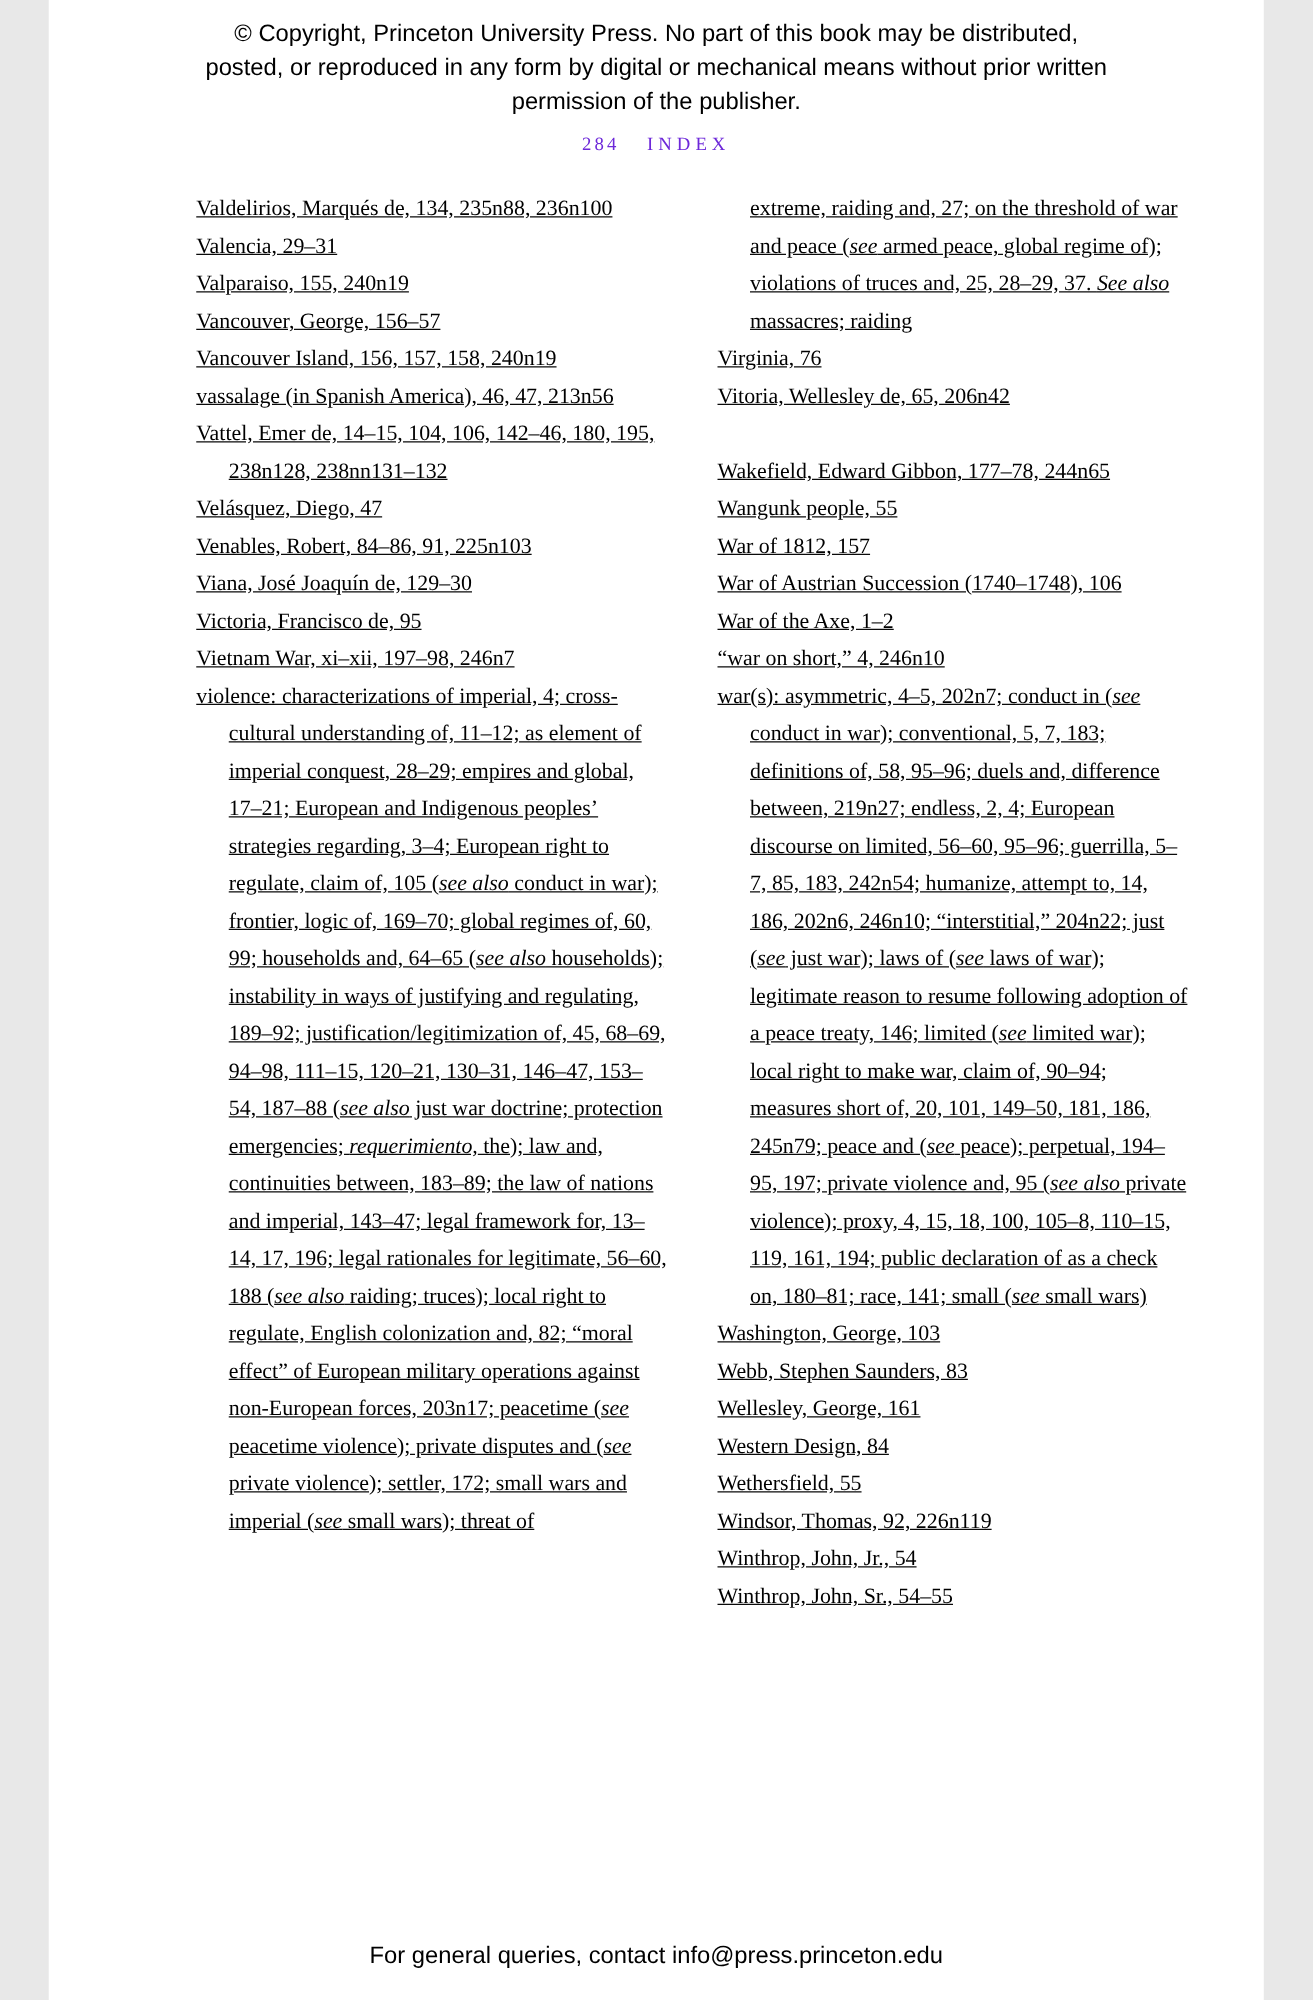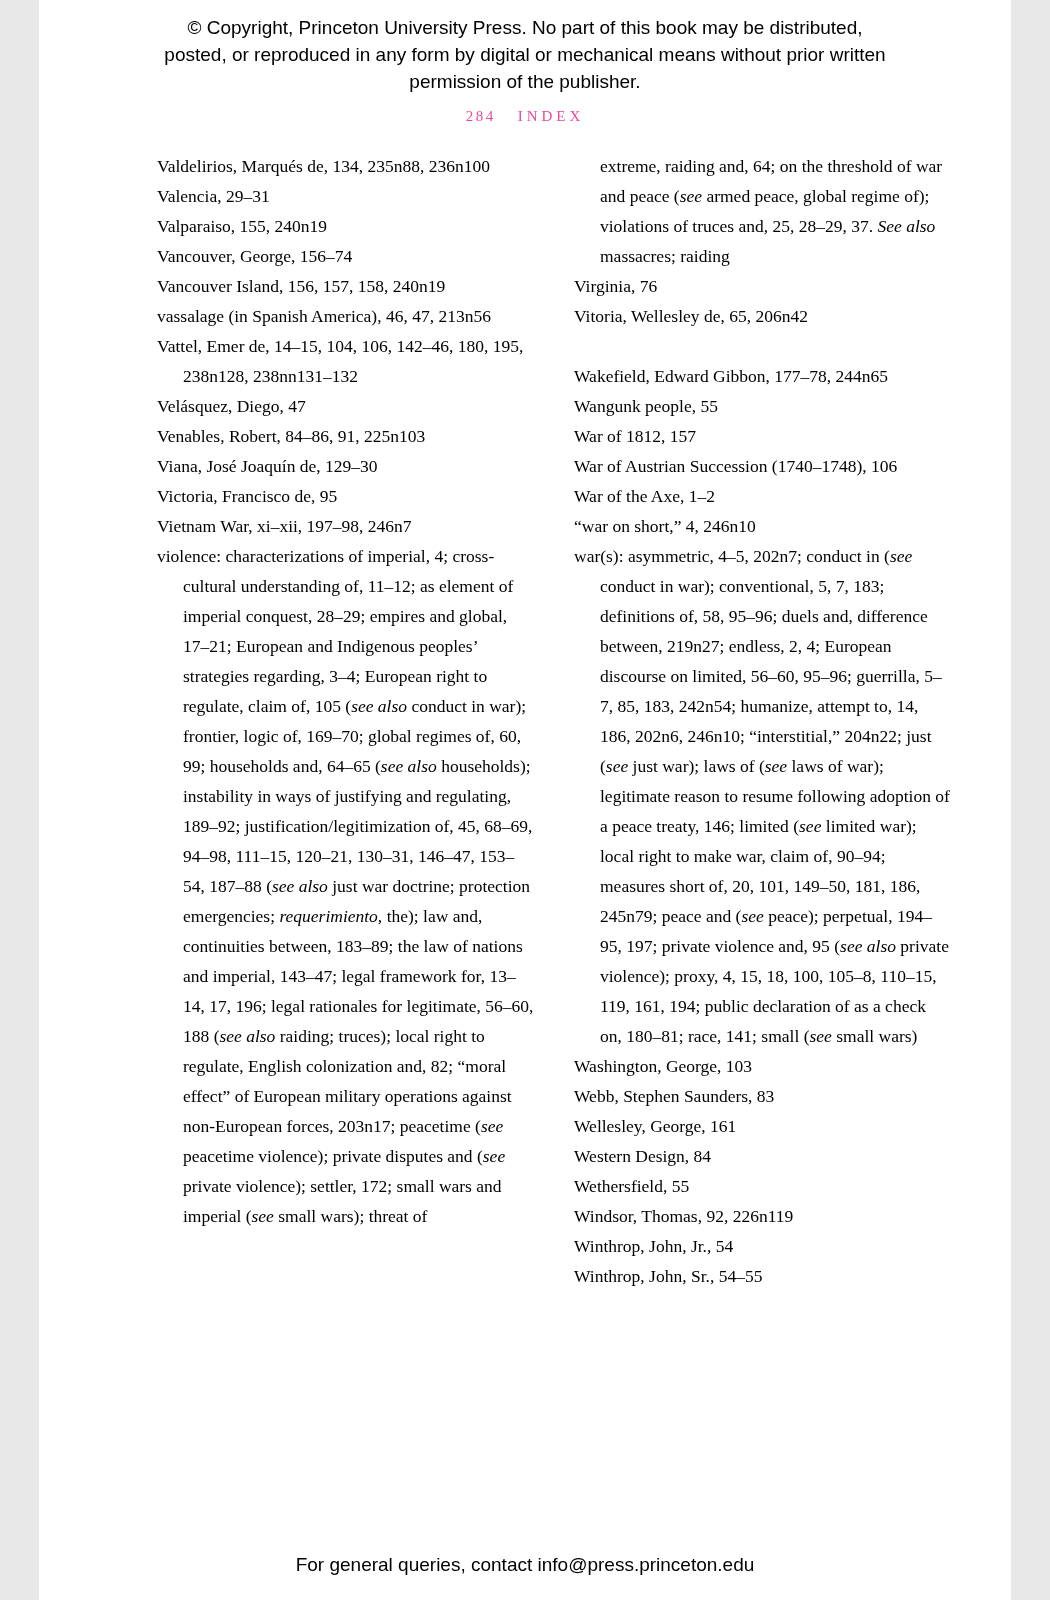--- a/index.html
+++ b/index.html
@@ -23,28 +23,29 @@
     font-size: 19px;
     line-height: 1.42;
     color: #000;
   }
   .running-head {
     margin-top: 12px;
     text-align: center;
     font-family: "Liberation Serif", serif;
     font-size: 15px;
     letter-spacing: 2.5px;
-    color: #ec4899;
+    color: #6d28d9;
   }
   .running-head .pagenum { margin-right: 22px; }
   .running-head .head-title { letter-spacing: 4px; }
   .columns {
     display: flex;
     padding: 26px 118px 0 118px;
     gap: 40px;
+    text-decoration: underline;
   }
   .col {
     width: 377px;
     flex: 0 0 377px;
   }
   .entry {
     font-family: "Liberation Serif", serif;
     font-size: 17.5px;
     line-height: 30px;
     color: #000;
@@ -77,33 +78,33 @@
 
   <div class="running-head">
     <span class="pagenum">284</span><span class="head-title">INDEX</span>
   </div>
 
   <div class="columns">
     <div class="col" id="col-left">
         <div class="entry"><span>Valdelirios, Marqués de, 134, 235n88, 236n100</span></div>
         <div class="entry"><span>Valencia, 29–31</span></div>
         <div class="entry"><span>Valparaiso, 155, 240n19</span></div>
-        <div class="entry"><span>Vancouver, George, 156–74</span></div>
+        <div class="entry"><span>Vancouver, George, 156–57</span></div>
         <div class="entry"><span>Vancouver Island, 156, 157, 158, 240n19</span></div>
         <div class="entry"><span>vassalage (in Spanish America), 46, 47, 213n56</span></div>
         <div class="entry"><span>Vattel, Emer de, 14–15, 104, 106, 142–46, 180, 195, 238n128, 238nn131–132</span></div>
         <div class="entry"><span>Velásquez, Diego, 47</span></div>
         <div class="entry"><span>Venables, Robert, 84–86, 91, 225n103</span></div>
         <div class="entry"><span>Viana, José Joaquín de, 129–30</span></div>
         <div class="entry"><span>Victoria, Francisco de, 95</span></div>
         <div class="entry"><span>Vietnam War, xi–xii, 197–98, 246n7</span></div>
         <div class="entry"><span>violence: characterizations of imperial, 4; cross-cultural understanding of, 11–12; as element of imperial conquest, 28–29; empires and global, 17–21; European and Indigenous peoples’ strategies regarding, 3–4; European right to regulate, claim of, 105 (</span><i>see also</i><span> conduct in war); frontier, logic of, 169–70; global regimes of, 60, 99; households and, 64–65 (</span><i>see also</i><span> households); instability in ways of justifying and regulating, 189–92; justification/legitimization of, 45, 68–69, 94–98, 111–15, 120–21, 130–31, 146–47, 153–54, 187–88 (</span><i>see also</i><span> just war doctrine; protection emergencies; </span><i>requerimiento,</i><span> the); law and, continuities between, 183–89; the law of nations and imperial, 143–47; legal framework for, 13–14, 17, 196; legal rationales for legitimate, 56–60, 188 (</span><i>see also</i><span> raiding; truces); local right to regulate, English colonization and, 82; “moral effect” of European military operations against non-European forces, 203n17; peacetime (</span><i>see</i><span> peacetime violence); private disputes and (</span><i>see</i><span> private violence); settler, 172; small wars and imperial (</span><i>see</i><span> small wars); threat of</span></div>
       </div>
     <div class="col" id="col-right">
-        <div class="entry continuation"><span>extreme, raiding and, 64; on the threshold of war and peace (</span><i>see</i><span> armed peace, global regime of); violations of truces and, 25, 28–29, 37. </span><i>See also</i><span> massacres; raiding</span></div>
+        <div class="entry continuation"><span>extreme, raiding and, 27; on the threshold of war and peace (</span><i>see</i><span> armed peace, global regime of); violations of truces and, 25, 28–29, 37. </span><i>See also</i><span> massacres; raiding</span></div>
         <div class="entry"><span>Virginia, 76</span></div>
         <div class="entry"><span>Vitoria, Wellesley de, 65, 206n42</span></div>
         <div class="entry-spacer"></div>
         <div class="entry"><span>Wakefield, Edward Gibbon, 177–78, 244n65</span></div>
         <div class="entry"><span>Wangunk people, 55</span></div>
         <div class="entry"><span>War of 1812, 157</span></div>
         <div class="entry"><span>War of Austrian Succession (1740–1748), 106</span></div>
         <div class="entry"><span>War of the Axe, 1–2</span></div>
         <div class="entry"><span>“war on short,” 4, 246n10</span></div>
         <div class="entry"><span>war(s): asymmetric, 4–5, 202n7; conduct in (</span><i>see</i><span> conduct in war); conventional, 5, 7, 183; definitions of, 58, 95–96; duels and, difference between, 219n27; endless, 2, 4; European discourse on limited, 56–60, 95–96; guerrilla, 5–7, 85, 183, 242n54; humanize, attempt to, 14, 186, 202n6, 246n10; “interstitial,” 204n22; just (</span><i>see</i><span> just war); laws of (</span><i>see</i><span> laws of war); legitimate reason to resume following adoption of a peace treaty, 146; limited (</span><i>see</i><span> limited war); local right to make war, claim of, 90–94; measures short of, 20, 101, 149–50, 181, 186, 245n79; peace and (</span><i>see</i><span> peace); perpetual, 194–95, 197; private violence and, 95 (</span><i>see also</i><span> private violence); proxy, 4, 15, 18, 100, 105–8, 110–15, 119, 161, 194; public declaration of as a check on, 180–81; race, 141; small (</span><i>see</i><span> small wars)</span></div>

